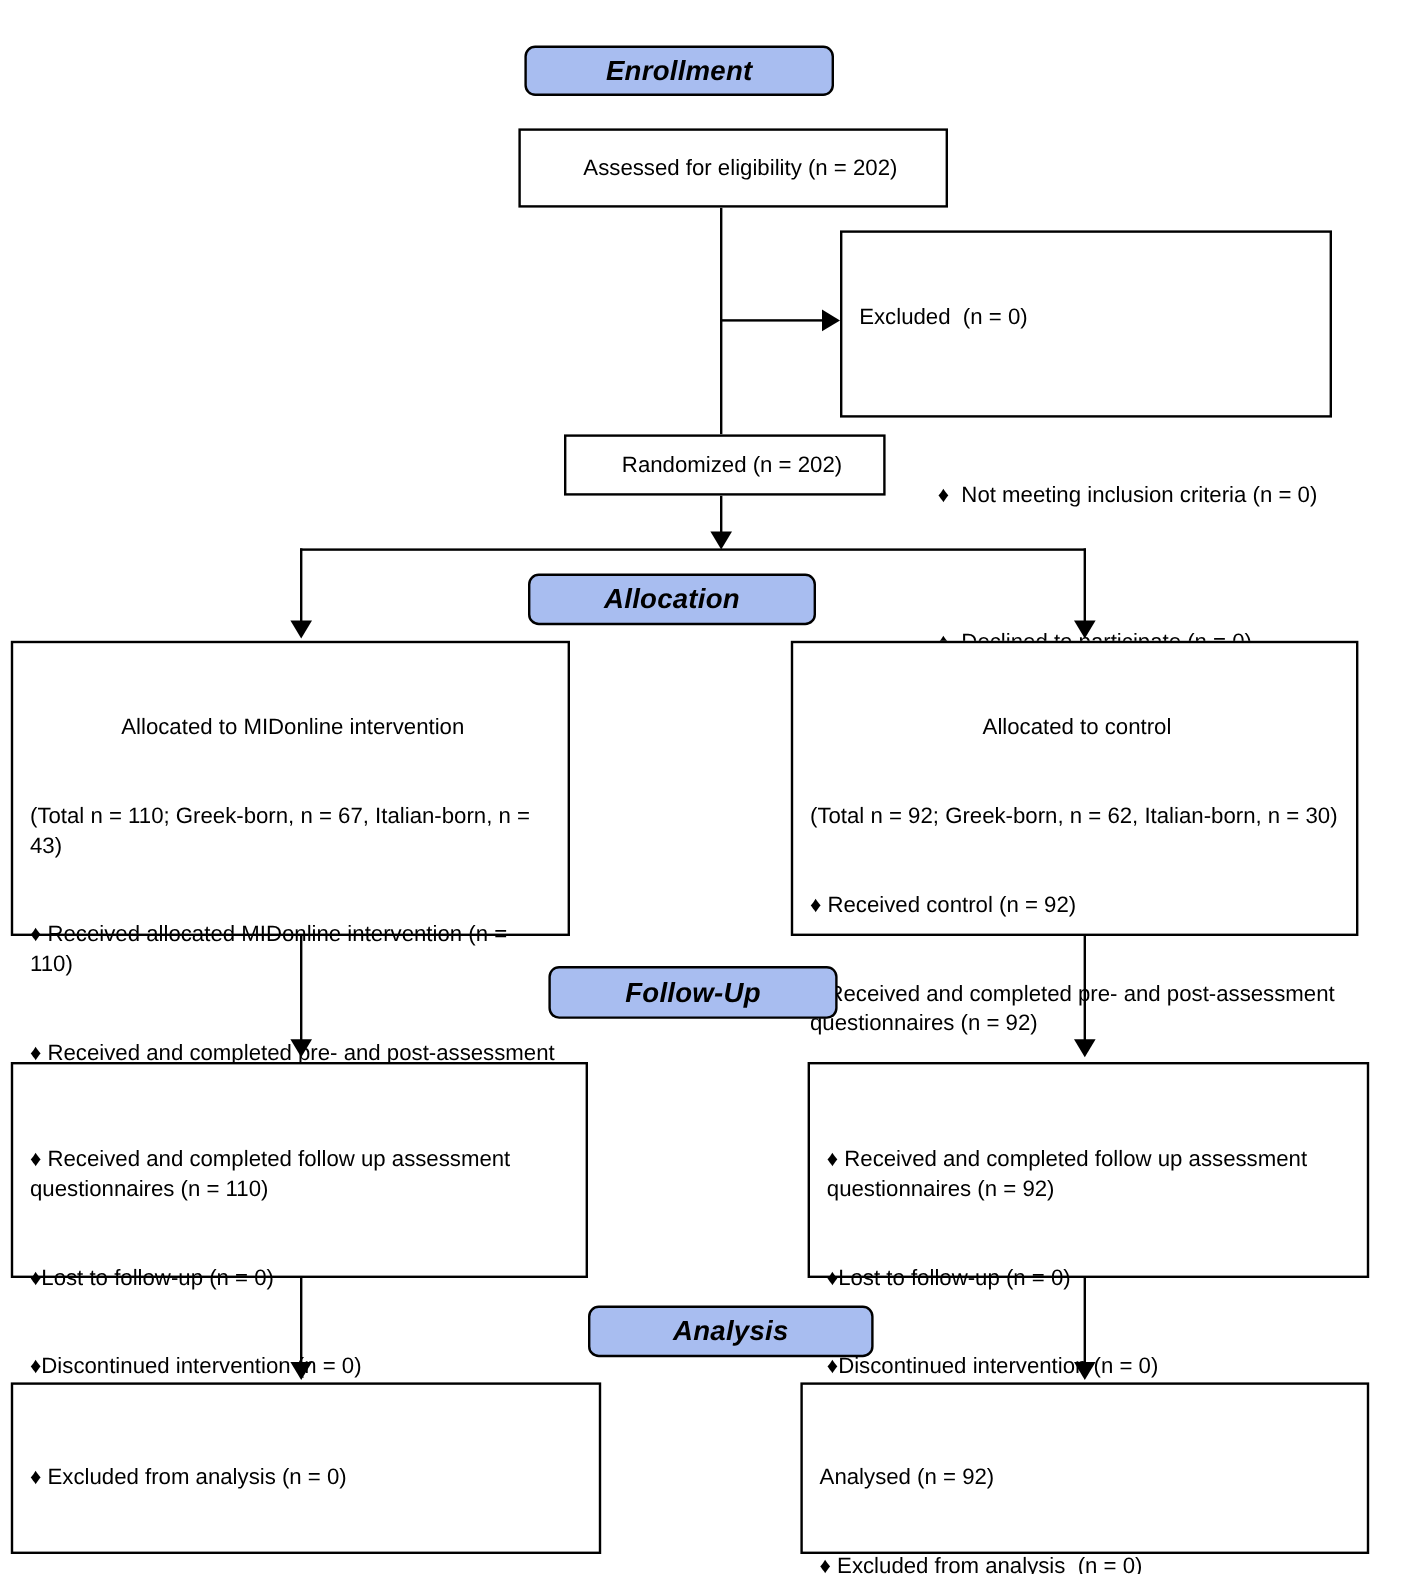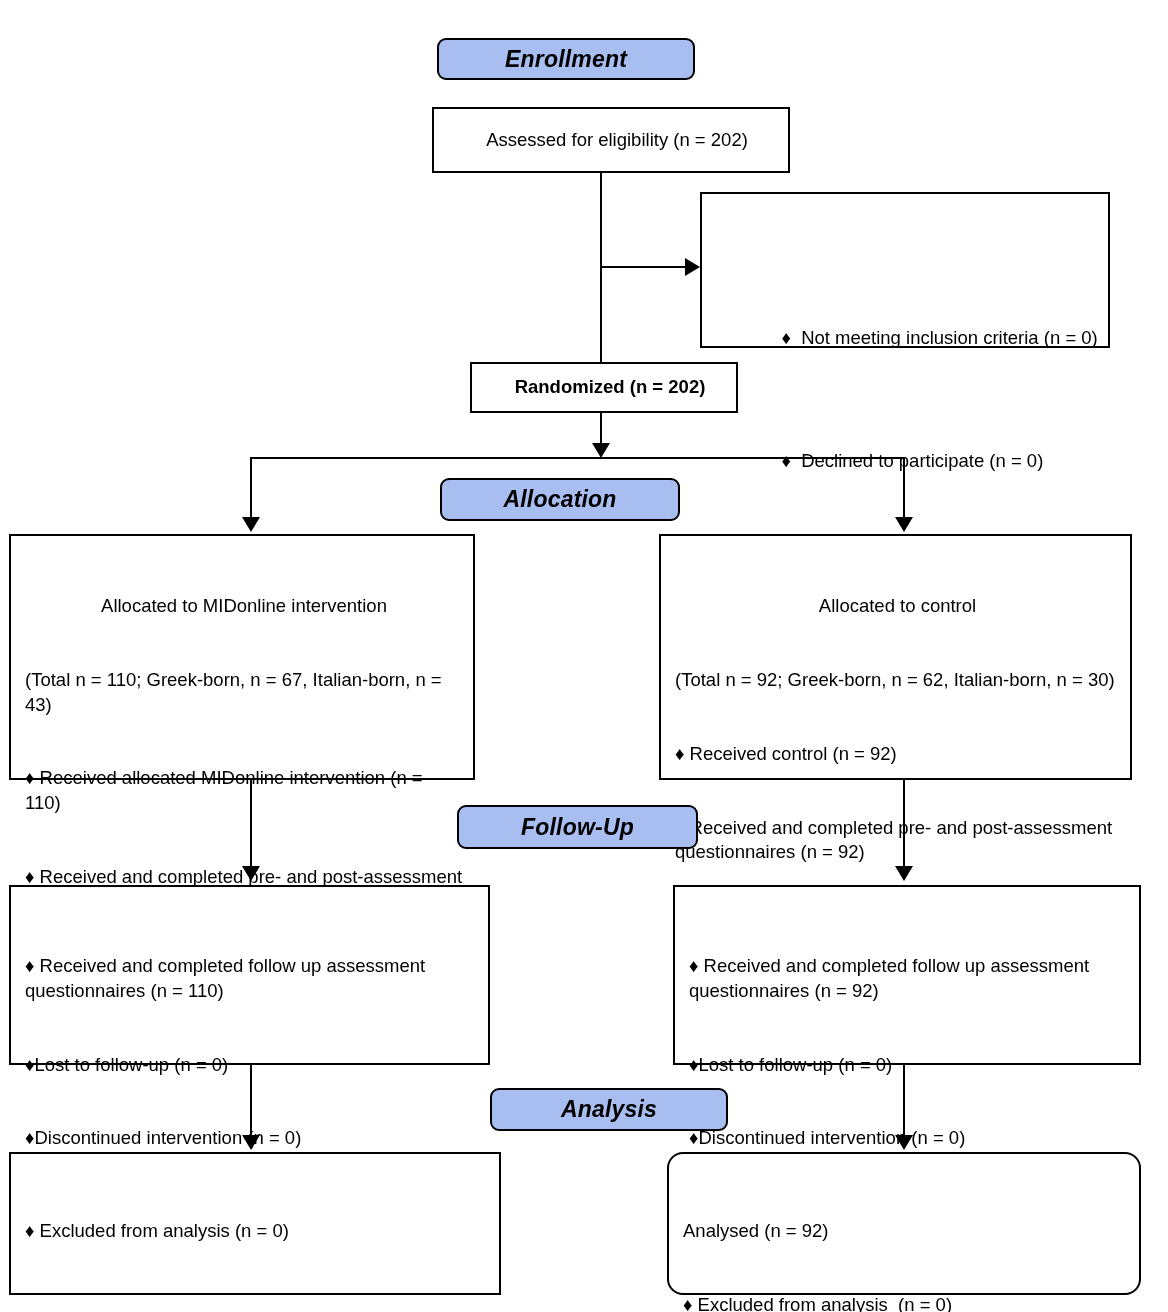--- a/index.html
+++ b/index.html
@@ -111,35 +111,36 @@
     </div>
   </div>
 
   <div class="vline" style="left:600px; top:173px; height:189px;"></div>
 
   <div class="hline" style="left:600px; top:266px; width:85px;"></div>
   <div class="arrow-right" style="left:685px; top:258px;"></div>
 
   <div class="box" style="left:700px; top:192px; width:410px; height:156px;">
     <div class="box-inner pad-tl">
+      <div>Excluded  (n = 0)</div>
       <div style="padding-left:14px;">
         <div class="bullet-line">
           <span>♦&nbsp;&nbsp;</span><span>Not meeting inclusion criteria (n = 0)</span>
         </div>
         <div class="bullet-line">
           <span>♦&nbsp;&nbsp;</span><span>Declined to participate (n = 0)</span>
         </div>
         <div class="bullet-line">
           <span>♦&nbsp;&nbsp;</span><span>Other reasons (n = 0)</span>
         </div>
       </div>
     </div>
   </div>
 
-  <div class="box" style="left:470px; top:362px; width:268px; height:51px;font-weight:bold;">
+  <div class="box" style="left:470px; top:362px; width:268px; height:51px;">
     <div class="vcenter">
       <div class="box-inner center-line">Randomized (n = 202)</div>
     </div>
   </div>
 
   <div class="vline" style="left:600px; top:413px; height:32px;"></div>
   <div class="arrow-down" style="left:592px; top:443px;"></div>
 
   <div class="hline" style="left:250px; top:457px; width:655px;"></div>
 
@@ -208,20 +209,20 @@
   <div class="stage-pill" style="left:470px; top:1088px; width:238px; height:43px;margin-left:20px;">
     <span>Analysis</span>
   </div>
 
   <div class="box" style="left:9px; top:1152px; width:492px; height:143px;">
     <div class="box-inner pad-tl" style="padding-top:16px;">
       <div class="bullet-line">♦ Excluded from analysis (n = 0)</div>
     </div>
   </div>
 
-  <div class="box" style="left:667px; top:1152px; width:474px; height:143px;border-radius:16px;">
+  <div class="box" style="left:667px; top:1152px; width:474px; height:143px;">
     <div class="box-inner pad-tl" style="padding-top:16px;">
       <div>Analysed (n = 92)</div>
       <div class="bullet-line">♦ Excluded from analysis  (n = 0)</div>
     </div>
   </div>
 
 </div>
 
 </body></html>

